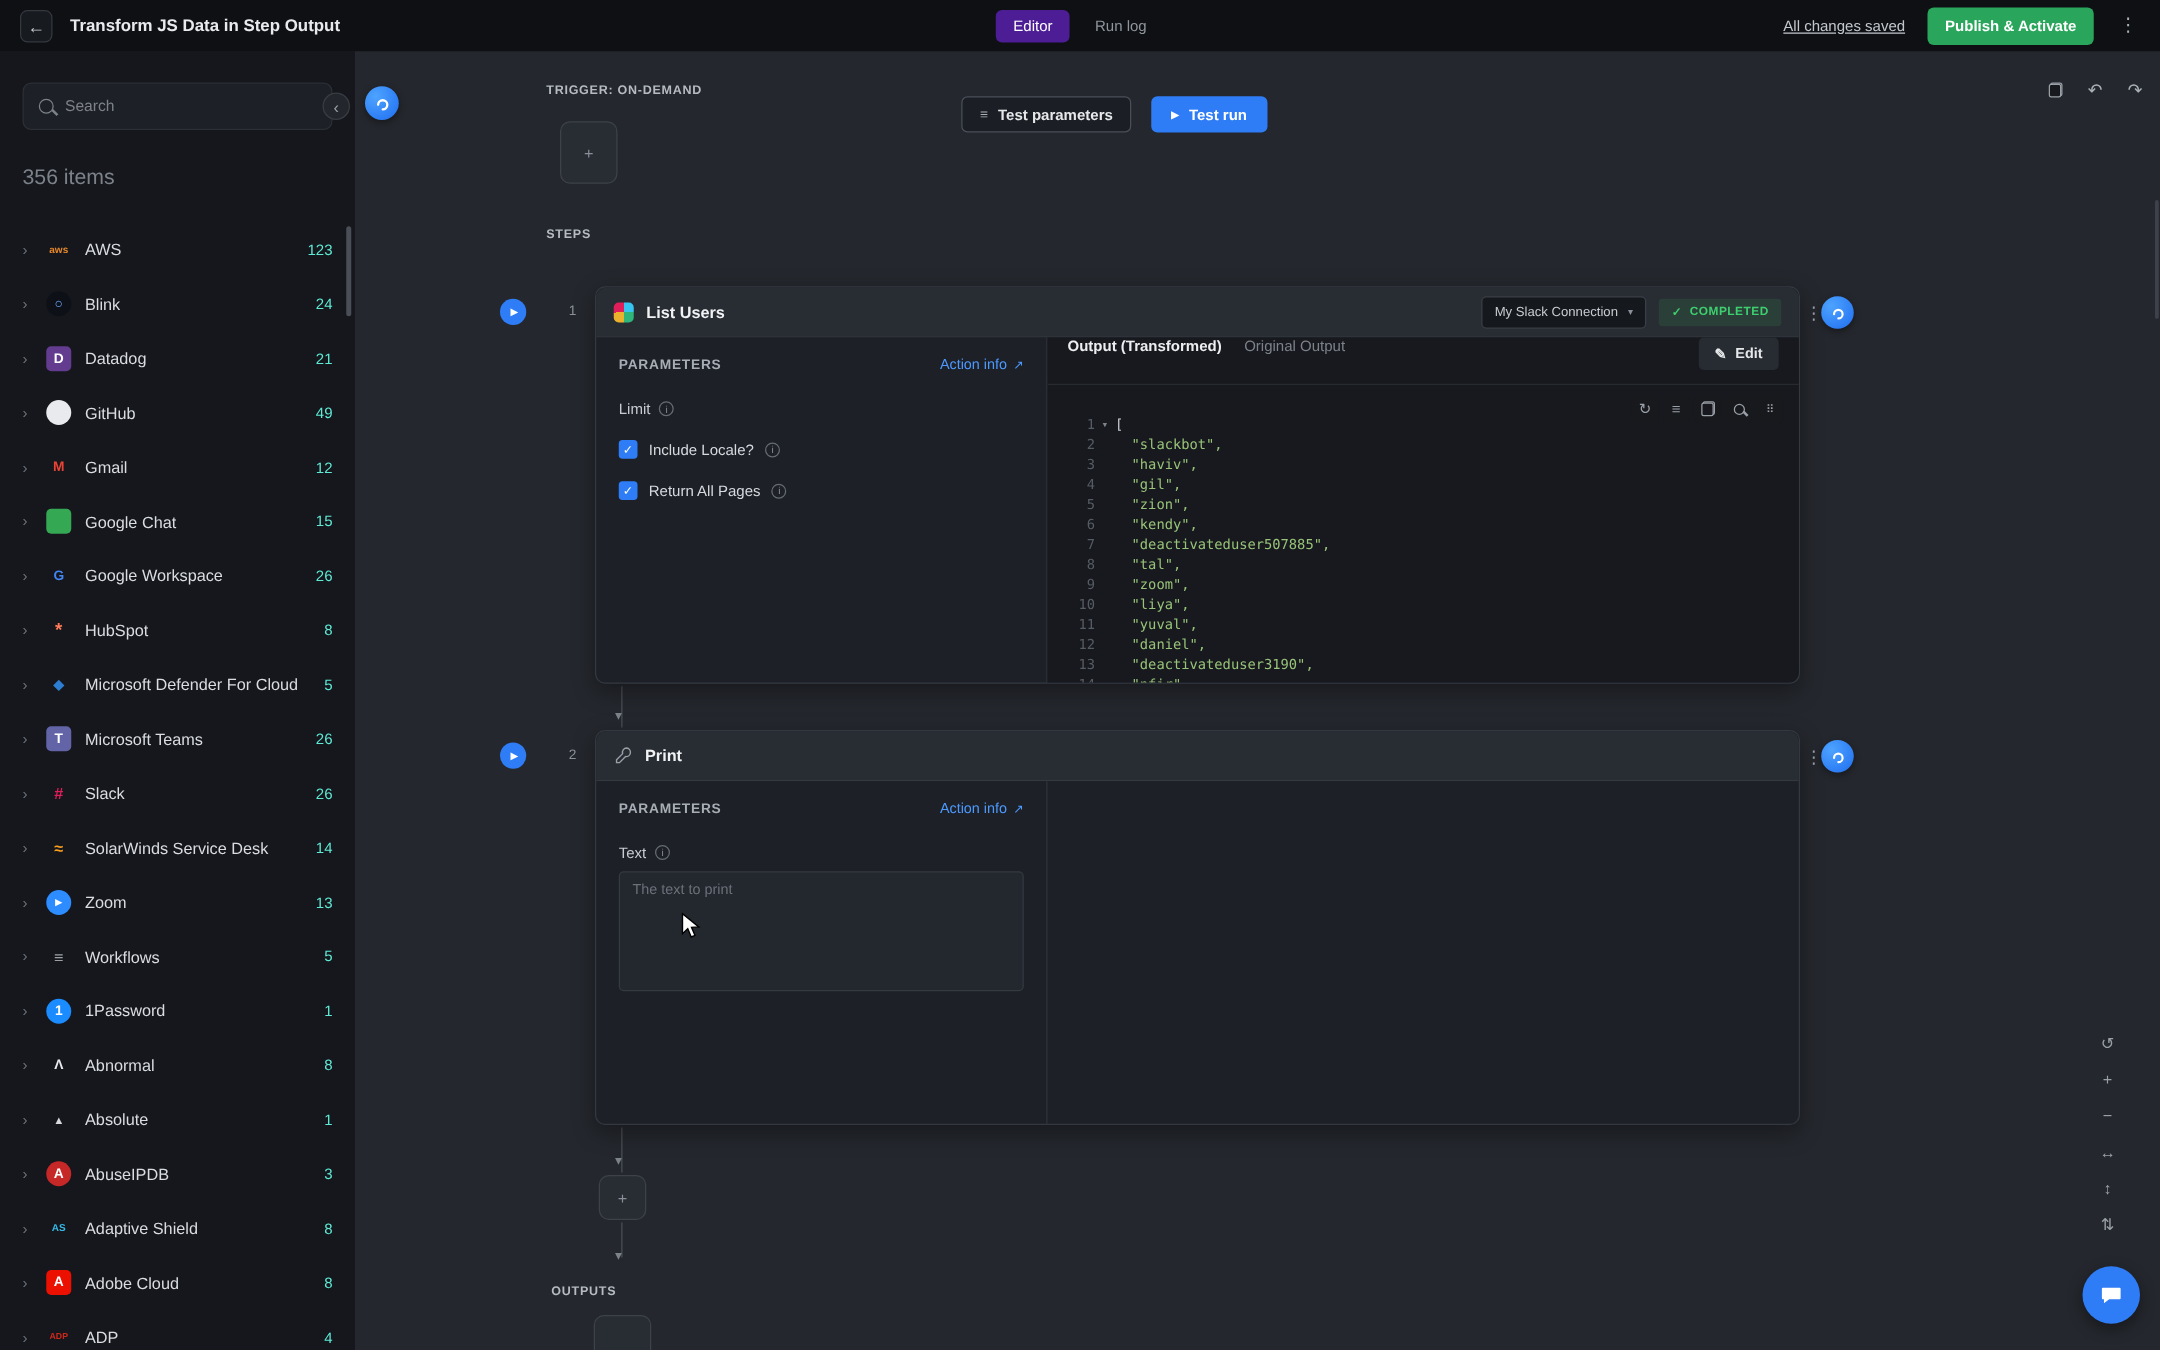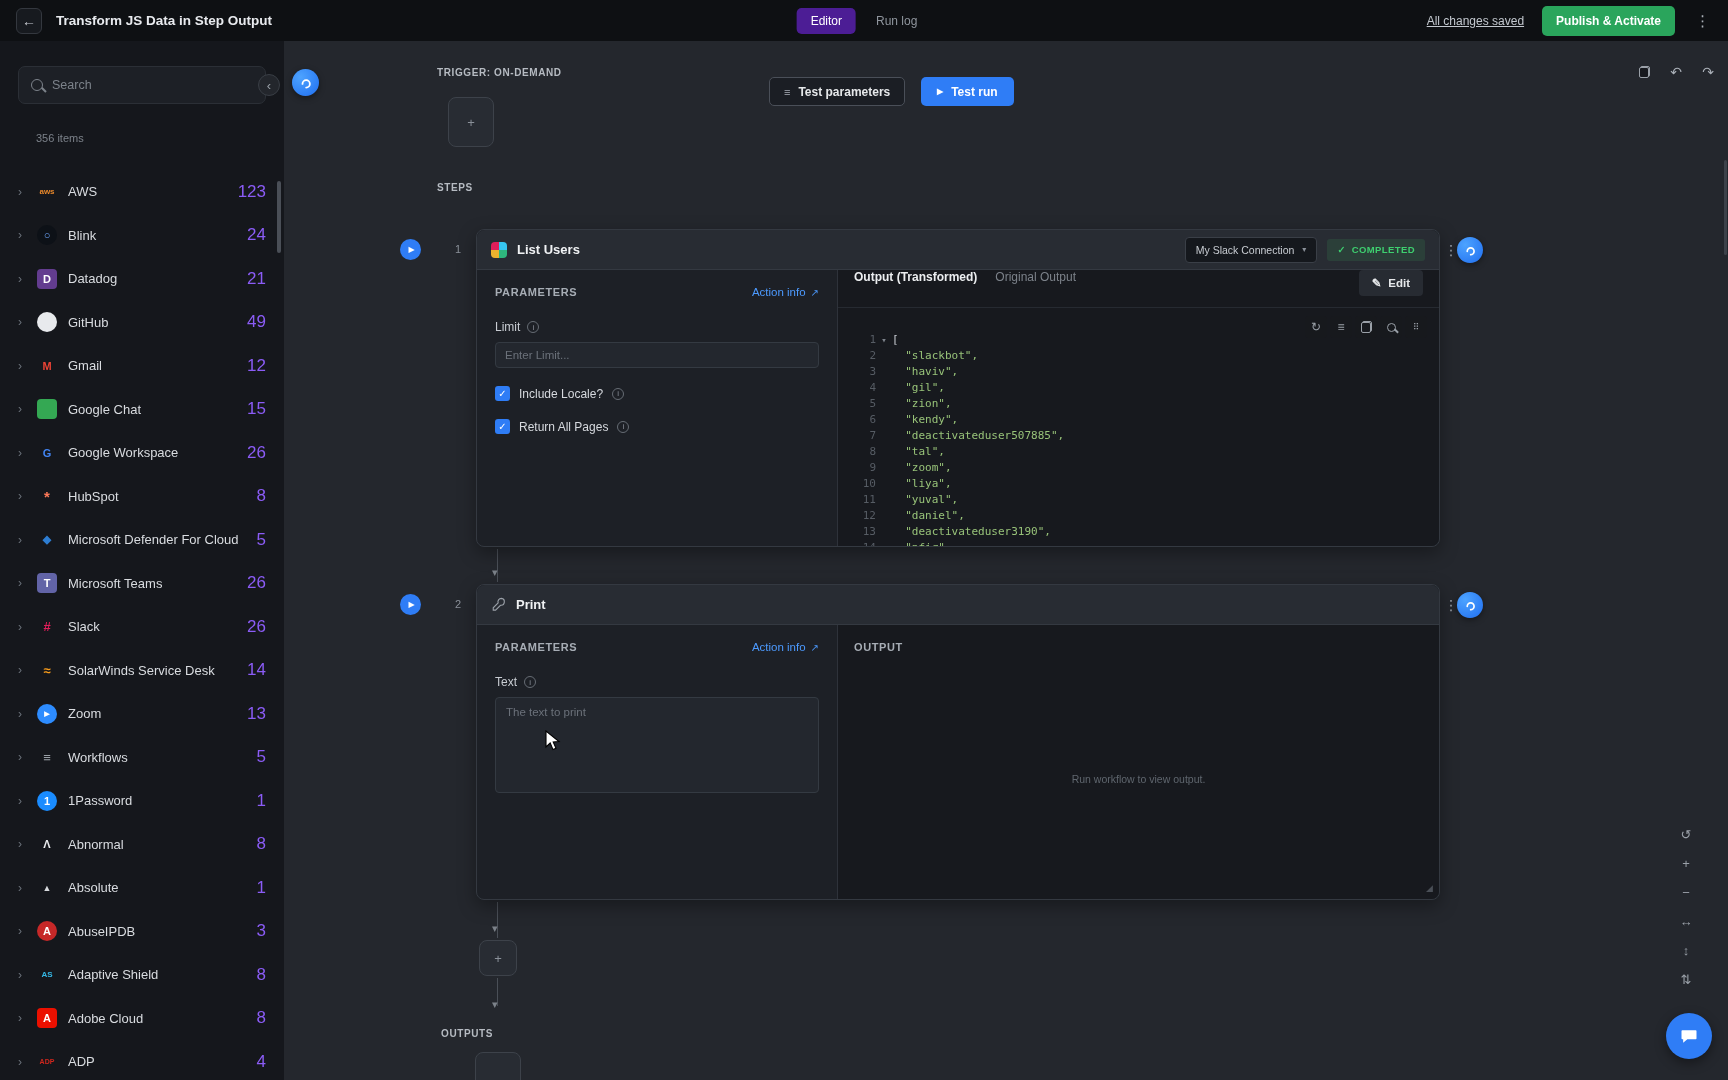--- a/index.html
+++ b/index.html
@@ -15,28 +15,28 @@
 .saved-link{font-size:12px;color:#c3c8cf;text-decoration:underline;cursor:pointer}
 .publish-btn{background:#2aa55c;color:#fff;font-weight:700;font-size:12px;border:none;border-radius:5px;padding:8px 14px;cursor:pointer}
 .kebab{color:#aab0b8;font-size:15px;cursor:pointer;padding:0 2px;line-height:1}
 
 .sidebar{position:absolute;top:41px;left:0;width:284px;height:1039px;background:#15171c;overflow:hidden;z-index:50}
 .search-box{margin:25px 18px 0;height:38px;background:#1d2026;border:1px solid #2b2f36;border-radius:7px;display:flex;align-items:center;gap:9px;padding:0 12px}
 .search-ico{width:12px;height:12px;border:1.6px solid #7c828a;border-radius:50%;position:relative;flex:none}
 .search-ico::after{content:"";position:absolute;width:6px;height:1.6px;background:#7c828a;transform:rotate(45deg);right:-5px;bottom:-1px}
 .search-box input{background:transparent;border:none;outline:none;color:#d6d9de;font-size:12.5px;width:100%}
 .search-box input::placeholder{color:#7c828a}
-.items-count{margin:28px 36px 0;font-size:11px;color:#7c828a}
+.items-count{margin:28px 18px 0;font-size:17px;color:#7c828a}
 .side-list{margin-top:26px}
 .side-row{height:43.5px;display:flex;align-items:center;gap:11px;padding:0 18px;cursor:pointer}
 .chev{color:#6b717a;font-size:12px;width:8px;flex:none}
 .brand{width:20px;height:20px;border-radius:4px;display:flex;align-items:center;justify-content:center;font-weight:700;font-size:11px;flex:none}
 .brand.round{border-radius:50%}
 .side-row .label{flex:1;font-size:13px;color:#d9dce0;white-space:nowrap;overflow:hidden;text-overflow:ellipsis}
-.side-row .count{font-size:17px;color:#8b5cf6}
+.side-row .count{font-size:12px;color:#5eead4}
 .side-scrollbar{position:absolute;top:140px;right:3px;width:4px;height:72px;background:#4a4f57;border-radius:2px;cursor:pointer}
 .page-scrollbar{position:absolute;top:160px;right:1px;width:3px;height:95px;background:#3d424a;border-radius:2px;cursor:pointer;z-index:70}
 
 .collapse-btn{position:absolute;left:258px;top:74px;width:22px;height:22px;border-radius:50%;background:#23262c;border:1px solid #393e45;color:#9aa0a8;display:flex;align-items:center;justify-content:center;font-size:13px;cursor:pointer;z-index:55}
 .copilot{position:absolute;border-radius:50%;background:radial-gradient(circle at 32% 30%,#4da3ff,#1f6ef0);display:flex;align-items:center;justify-content:center;cursor:pointer;box-shadow:0 2px 6px rgba(0,0,0,.4);z-index:55}
 .sec-label{position:absolute;font-size:10px;font-weight:700;letter-spacing:.6px;color:#b6bbc2;z-index:5}
 .node{position:absolute;background:#282c33;border:1px solid #3d424a;border-radius:8px;display:flex;align-items:center;justify-content:center;color:#8a9099;cursor:pointer;font-size:13px;z-index:5}
 .btn-outline{position:absolute;height:29px;display:flex;align-items:center;gap:8px;padding:0 14px;background:#1b1e24;border:1px solid #4a4f58;border-radius:5px;color:#e6e8ea;font-size:12px;font-weight:600;cursor:pointer;z-index:5}
 .btn-blue{position:absolute;height:29px;display:flex;align-items:center;gap:8px;padding:0 16px;background:#2f7df6;border:none;border-radius:5px;color:#fff;font-size:12px;font-weight:600;cursor:pointer;z-index:5}
 .vline{position:absolute;width:1px;background:#4a4f57;z-index:1}
@@ -321,21 +321,20 @@
         <span class="panel-title">PARAMETERS</span>
         <a class="action-info">
           <span>Action info</span>
           <span style="font-size:10px">↗</span>
         </a>
       </div>
       <div class="field-label">
         <span>Limit</span>
         <span class="info">i</span>
       </div>
-      <input class="text-input" placeholder="Enter Limit..." style="">
       <div class="check-row">
         <span class="checkbox">✓</span>
         <span class="check-label">Include Locale?</span>
         <span class="info">i</span>
       </div>
       <div class="check-row">
         <span class="checkbox">✓</span>
         <span class="check-label">Return All Pages</span>
         <span class="info">i</span>
       </div>
@@ -404,25 +403,20 @@
           <span>Action info</span>
           <span style="font-size:10px">↗</span>
         </a>
       </div>
       <div class="field-label">
         <span>Text</span>
         <span class="info">i</span>
       </div>
       <textarea class="textarea" placeholder="The text to print" style=""></textarea>
     </div>
-    <div class="output-panel" style="padding:16px">
-      <span class="panel-title">OUTPUT</span>
-      <div class="empty-output">Run workflow to view output.</div>
-      <span class="corner">◢</span>
-    </div>
   </div>
 </section>
 
 <div class="node" style="left:479px;top:940px;width:38px;height:36px">
     <span>+</span>
   </div>
 <div class="sec-label" style="left:441px;top:1028px">OUTPUTS</div>
 <div class="node" style="left:475px;top:1052px;width:46px;height:40px"></div>
 
 <div class="view-rail">

